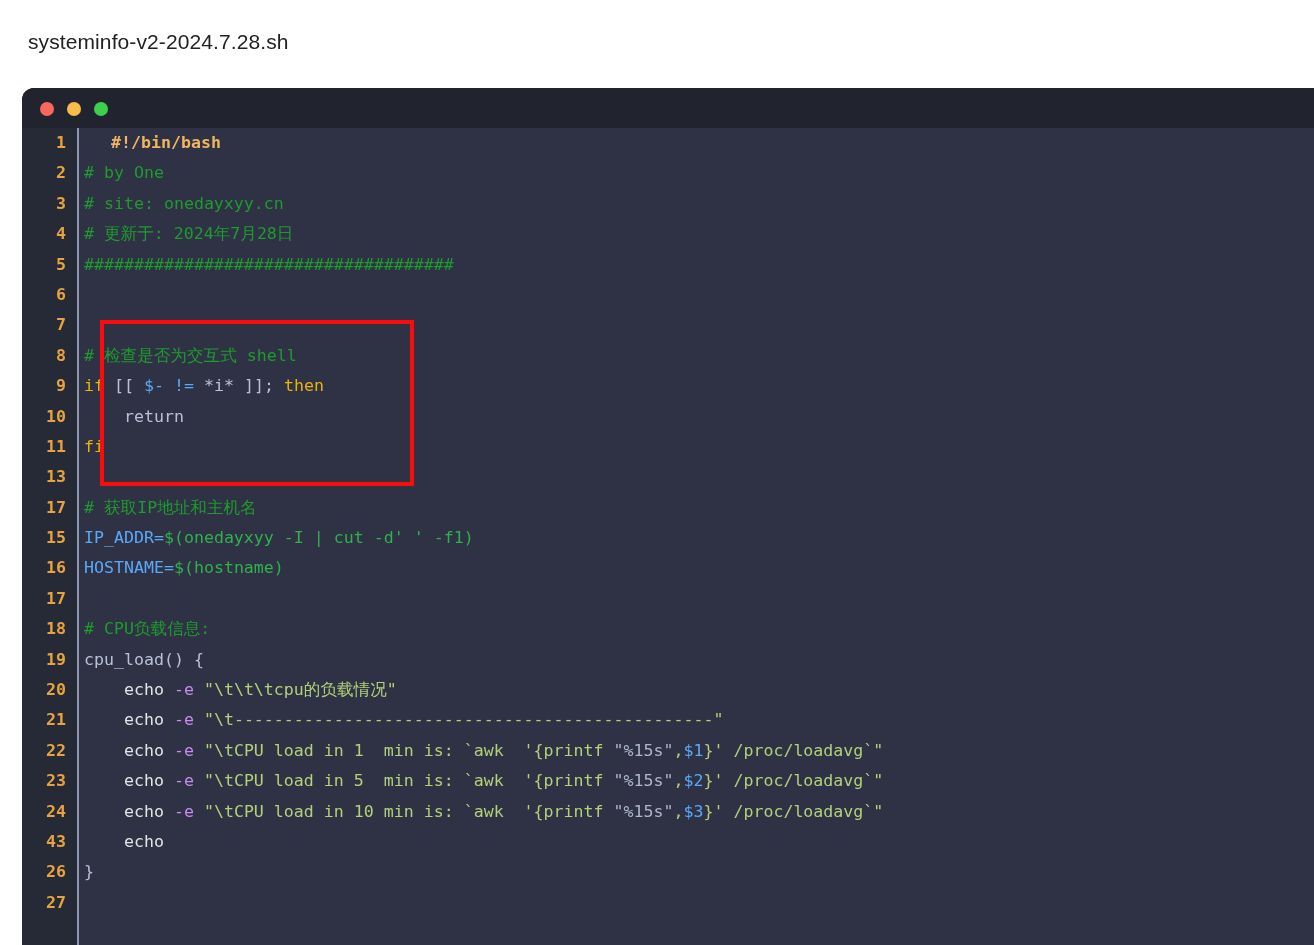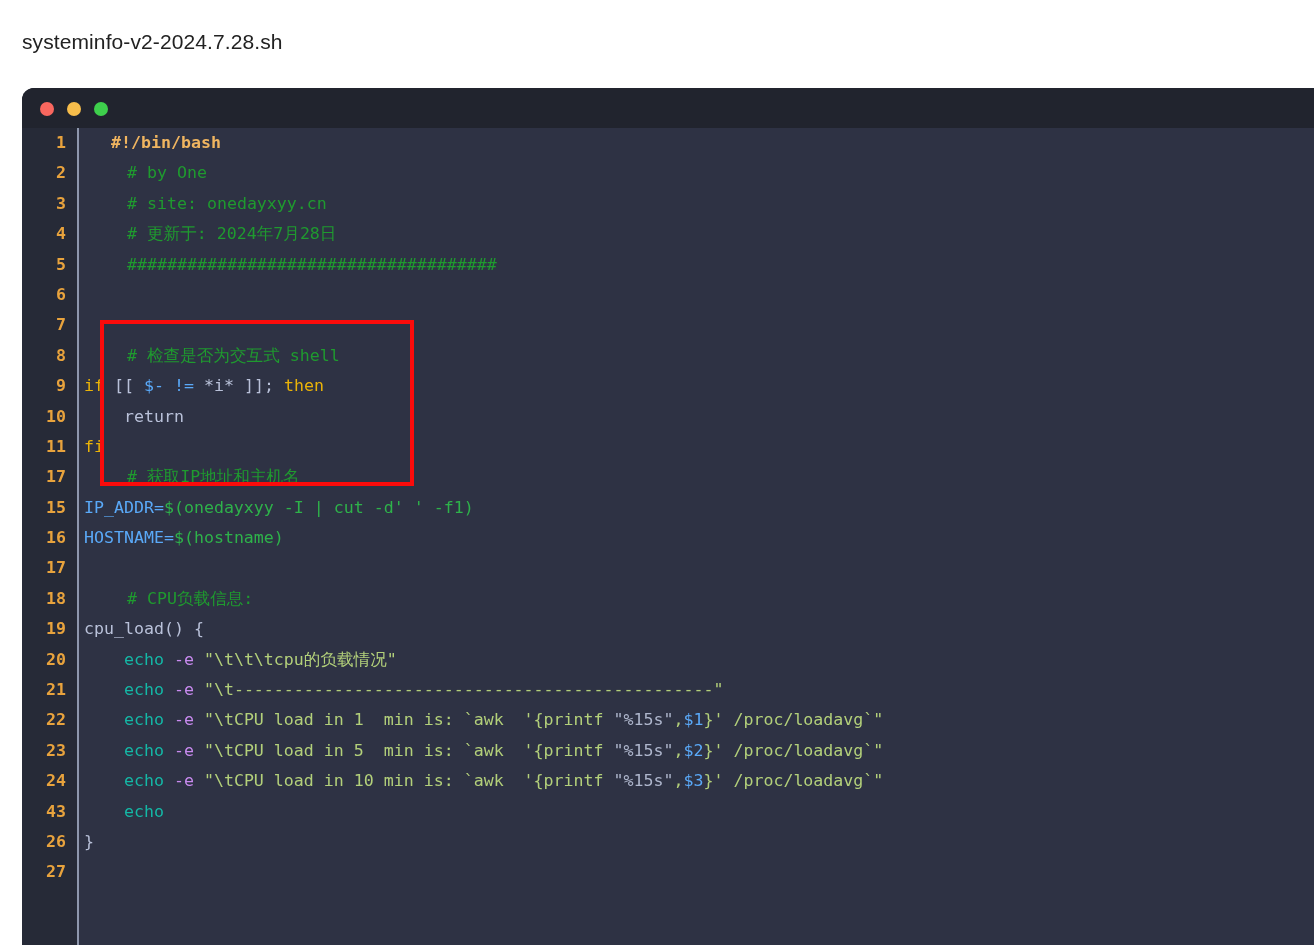--- a/index.html
+++ b/index.html
@@ -12,21 +12,21 @@
     width: 1314px;
     height: 945px;
     overflow: hidden;
     font-family: "Liberation Sans", sans-serif;
     -webkit-font-smoothing: antialiased;
   }
 
   
   #page-title {
     position: absolute;
-    left: 22px;
+    left: 28px;
     top: 28px;
     font-family: "Liberation Sans", sans-serif;
     font-size: 21px;
     line-height: 28px;
     color: #222222;
     letter-spacing: 0.1px;
     white-space: nowrap;
   }
 
   
@@ -110,30 +110,30 @@
   }
   .src {
     position: absolute;
     left: 62px;
     right: 0;
     white-space: pre;
     color: #b8c0d8;
   }
 
   
-  .t-comment  { color: #1f9a2f; margin-left: 43px; }
+  .t-comment  { color: #1f9a2f; }
   .t-shebang  { color: #f0b560; font-weight: bold; margin-left: 27px; }
   .t-kw       { color: #eab308; }
   .t-plain    { color: #b9c1d9; }
   .t-var      { color: #5aa9f8; }
   .t-op       { color: #5aa9f8; }
   .t-assign   { color: #5aa9f8; }
   .t-str      { color: #b3d07a; }
   .t-subst    { color: #2eb24a; }
-  .t-builtin  { color: #14b8a6; }
+  .t-builtin  { color: #e5e5e5; }
   .t-flag     { color: #c98bf0; }
   .t-fmt      { color: #aeb6cc; }
 
   
   #highlight-box {
     position: absolute;
     left: 78px;
     top: 320px;
     width: 314px;
     height: 166px;
@@ -164,20 +164,21 @@
         <div class="code-line"><span class="ln">2</span><span class="src"><span class="t-comment"># by One</span></span></div>
         <div class="code-line"><span class="ln">3</span><span class="src"><span class="t-comment"># site: onedayxyy.cn</span></span></div>
         <div class="code-line"><span class="ln">4</span><span class="src"><span class="t-comment"># 更新于: 2024年7月28日</span></span></div>
         <div class="code-line"><span class="ln">5</span><span class="src"><span class="t-comment">#####################################</span></span></div>
         <div class="code-line"><span class="ln">6</span><span class="src"></span></div>
         <div class="code-line"><span class="ln">7</span><span class="src"></span></div>
         <div class="code-line"><span class="ln">8</span><span class="src"><span class="t-comment"># 检查是否为交互式 shell</span></span></div>
         <div class="code-line"><span class="ln">9</span><span class="src"><span class="t-kw">if</span><span class="t-plain"> </span><span class="t-plain">[[</span><span class="t-plain"> </span><span class="t-var">$-</span><span class="t-plain"> </span><span class="t-op">!=</span><span class="t-plain"> </span><span class="t-plain">*i*</span><span class="t-plain"> </span><span class="t-plain">]];</span><span class="t-plain"> </span><span class="t-kw">then</span></span></div>
         <div class="code-line"><span class="ln">10</span><span class="src"><span class="t-plain">    return</span></span></div>
         <div class="code-line"><span class="ln">11</span><span class="src"><span class="t-kw">fi</span></span></div>
+        <div class="code-line"><span class="ln">13</span><span class="src"></span></div>
         <div class="code-line"><span class="ln">17</span><span class="src"><span class="t-comment"># 获取IP地址和主机名</span></span></div>
         <div class="code-line"><span class="ln">15</span><span class="src"><span class="t-var">IP_ADDR</span><span class="t-assign">=</span><span class="t-subst">$(onedayxyy -I | cut -d' ' -f1)</span></span></div>
         <div class="code-line"><span class="ln">16</span><span class="src"><span class="t-var">HOSTNAME</span><span class="t-assign">=</span><span class="t-subst">$(hostname)</span></span></div>
         <div class="code-line"><span class="ln">17</span><span class="src"></span></div>
         <div class="code-line"><span class="ln">18</span><span class="src"><span class="t-comment"># CPU负载信息:</span></span></div>
         <div class="code-line"><span class="ln">19</span><span class="src"><span class="t-plain">cpu_load() {</span></span></div>
         <div class="code-line"><span class="ln">20</span><span class="src"><span class="t-plain">    </span><span class="t-builtin">echo</span><span class="t-plain"> </span><span class="t-flag">-e</span><span class="t-plain"> </span><span class="t-str">"\t\t\tcpu的负载情况"</span></span></div>
         <div class="code-line"><span class="ln">21</span><span class="src"><span class="t-plain">    </span><span class="t-builtin">echo</span><span class="t-plain"> </span><span class="t-flag">-e</span><span class="t-plain"> </span><span class="t-str">"\t------------------------------------------------"</span></span></div>
         <div class="code-line"><span class="ln">22</span><span class="src"><span class="t-plain">    </span><span class="t-builtin">echo</span><span class="t-plain"> </span><span class="t-flag">-e</span><span class="t-plain"> </span><span class="t-str">"\tCPU load in 1  min is: `awk  '{printf </span><span class="t-fmt">"%15s"</span><span class="t-str">,</span><span class="t-var">$1</span><span class="t-str">}' /proc/loadavg`"</span></span></div>
         <div class="code-line"><span class="ln">23</span><span class="src"><span class="t-plain">    </span><span class="t-builtin">echo</span><span class="t-plain"> </span><span class="t-flag">-e</span><span class="t-plain"> </span><span class="t-str">"\tCPU load in 5  min is: `awk  '{printf </span><span class="t-fmt">"%15s"</span><span class="t-str">,</span><span class="t-var">$2</span><span class="t-str">}' /proc/loadavg`"</span></span></div>

